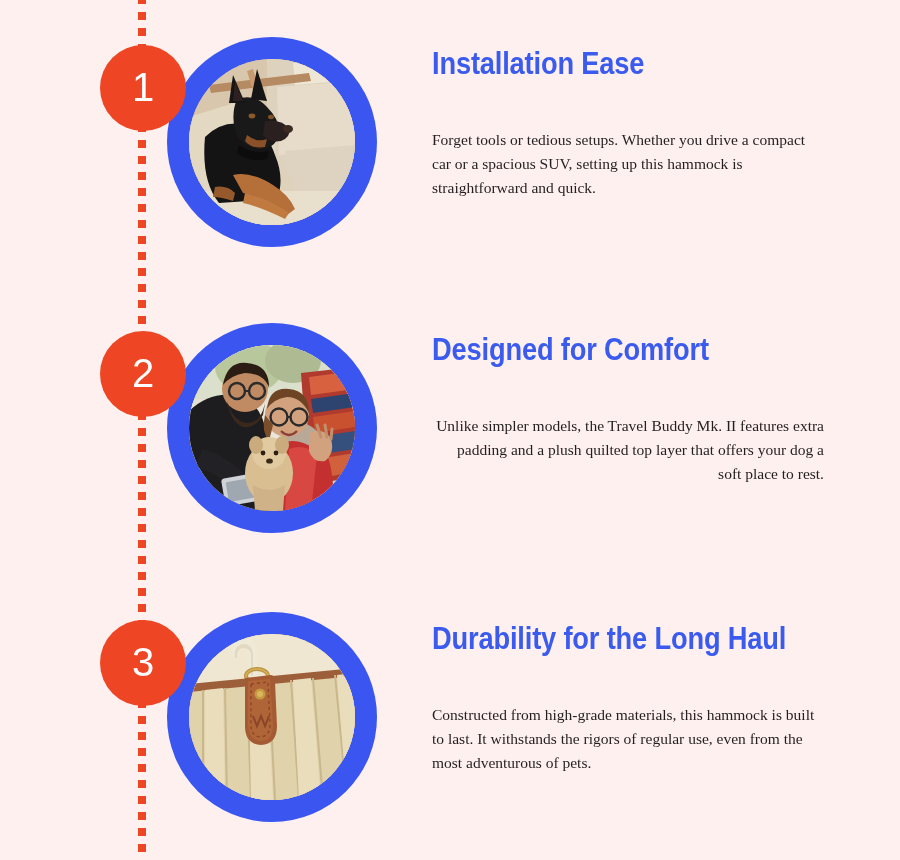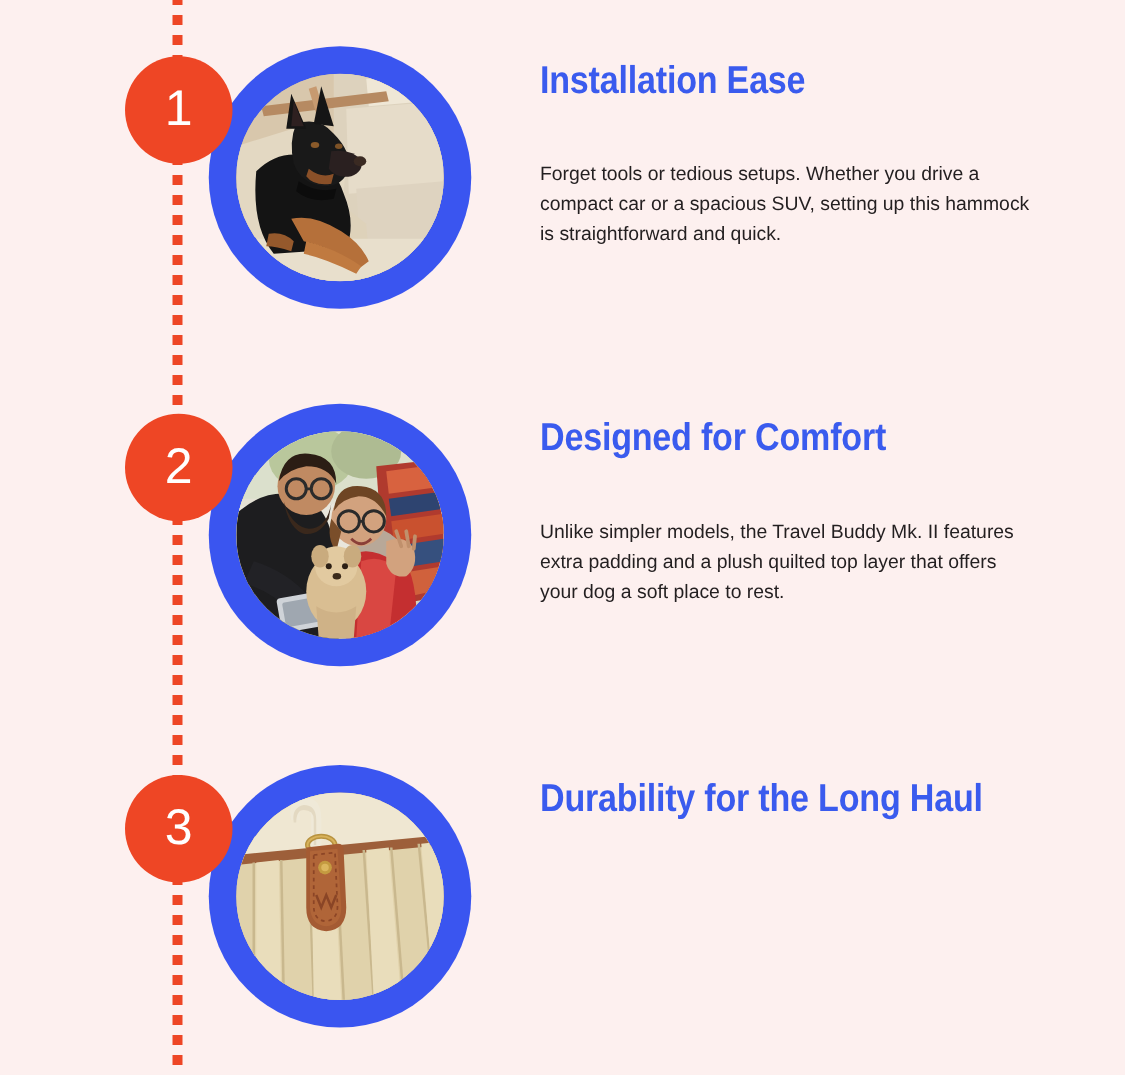--- a/index.html
+++ b/index.html
@@ -120,28 +120,28 @@
     transform: scaleX(0.88);
     transform-origin: left center;
     white-space: nowrap;
   }
   .step-1 .step-title { margin-top: 11px; }
   .step-2 .step-title { margin-top: 11px; }
   .step-3 .step-title { margin-top: 11px; }
 
   .step-body {
     color: #231f20;
-    font-family: Liberation Sans, sans-serif;
+    font-family: Liberation Serif, serif;
     font-size: 15.5px;
     line-height: 24px;
     margin: 0;
     width: 392px;
   }
   .step-1 .step-body { margin-top: 47px; }
-  .step-2 .step-body { margin-top: 47px; }
+  .step-2 .step-body { margin-top: 47px; text-align: right; }
   .step-3 .step-body { margin-top: 47px; }
 </style>
 </head>
 <body>
 
 <div class="infographic">
 
   <div class="timeline-line"></div>
 
   <div class="step step-1">
@@ -344,16 +344,17 @@
             <circle cx="71" cy="60" r="3" fill="#dcb65e"></circle>
 
             <path d="M64 82 L68 92 L72 82 L76 92 L80 82" stroke="#8a4526" stroke-width="2" fill="none"></path>
           </g>
         </svg>
       </div>
     </div>
 
     <div class="text-col">
       <h2 class="step-title">Durability for the Long Haul</h2>
+      <p class="step-body">Constructed from high-grade materials, this hammock is built to last. It withstands the rigors of regular use, even from the most adventurous of pets.</p>
     </div>
   </div>
 
 </div>
 
 </body></html>

